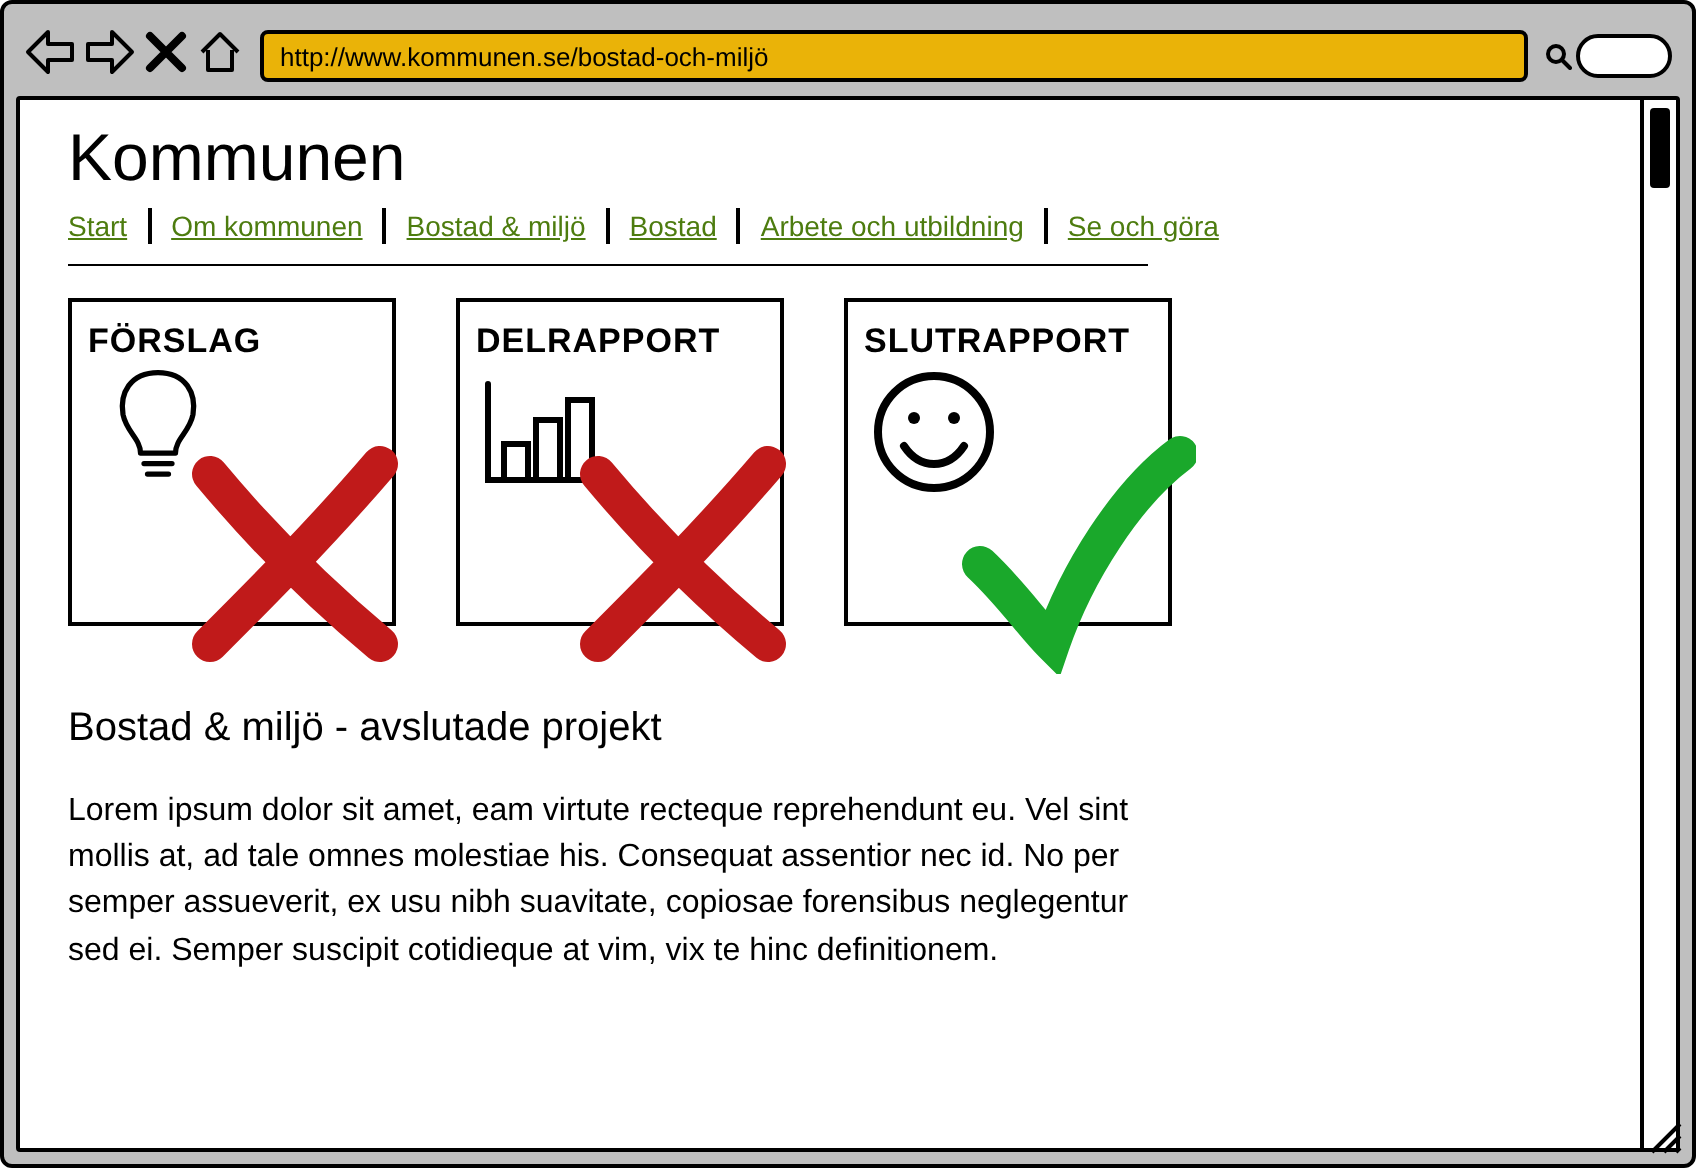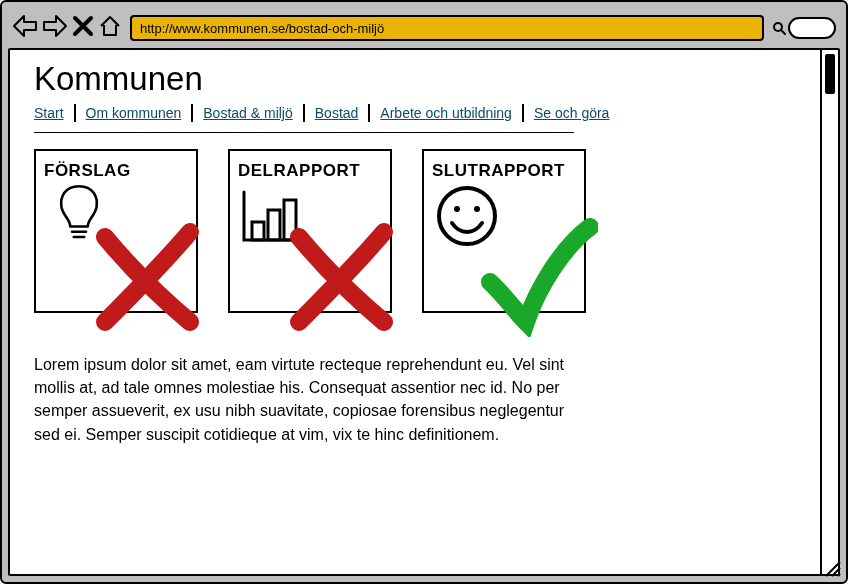--- a/index.html
+++ b/index.html
@@ -66,21 +66,21 @@
   .scroll-thumb {
     position:absolute; top:4px; left:3px; width:10px; height:40px;
     background:#000; border-radius:2px;
   }
   .site-title { font-size: 33px; font-weight: 400; margin-bottom: 6px; }
   .main-nav {
     display:flex; gap: 0; align-items:center; margin-bottom: 10px;
     font-size: 14px; color:#1a4bd1;
   }
   .main-nav a {
-    text-decoration: underline; color:#0c4a6e; padding: 0 10px;
+    text-decoration: underline; color:#4d7c0f; padding: 0 10px;
   }
   .main-nav a:first-child { padding-left:0; }
   .nav-sep { width:2px; height:18px; background:#000; }
   .hr { border:none; border-top:1.5px solid #000; margin: 6px 0 16px 0; width: 540px; }
   .section-heading { font-size: 20px; font-weight: 400; margin-bottom: 18px; }
   .cards { display:flex; gap: 30px; margin-bottom: 40px; position:relative; }
   .card {
     width: 164px; height: 164px;
     border: 2.5px solid #000;
     padding: 10px 8px;
@@ -198,20 +198,21 @@
             <circle cx="45" cy="28" r="3" fill="#000"></circle>
             <path d="M20 42 C 28 54, 42 54, 50 42" fill="none" stroke="#000" stroke-width="4" stroke-linecap="round"></path>
           </svg>
           <svg class="mark" viewBox="0 0 120 120">
             <path d="M12 65 C 28 80, 38 95, 48 105 C 60 70, 85 30, 112 10" stroke="#1aa82b" stroke-width="18" stroke-linecap="round" fill="none"></path>
           </svg>
         </div>
 
       </div>
 
+      <h2 class="section-heading">Bostad &amp; miljö - avslutade projekt</h2>
       <p class="body-text">Lorem ipsum dolor sit amet, eam virtute recteque reprehendunt eu. Vel sint mollis at, ad tale omnes molestiae his. Consequat assentior nec id. No per semper assueverit, ex usu nibh suavitate, copiosae forensibus neglegentur sed ei. Semper suscipit cotidieque at vim, vix te hinc definitionem.</p>
 
     </div>
     <div class="scrollbar">
       <div class="scroll-thumb"></div>
     </div>
   </div>
 
   <svg class="resize-grip" viewBox="0 0 18 18">
     <path d="M2 16 L16 2 M8 16 L16 8 M14 16 L16 14" stroke="#000" stroke-width="2"></path>

